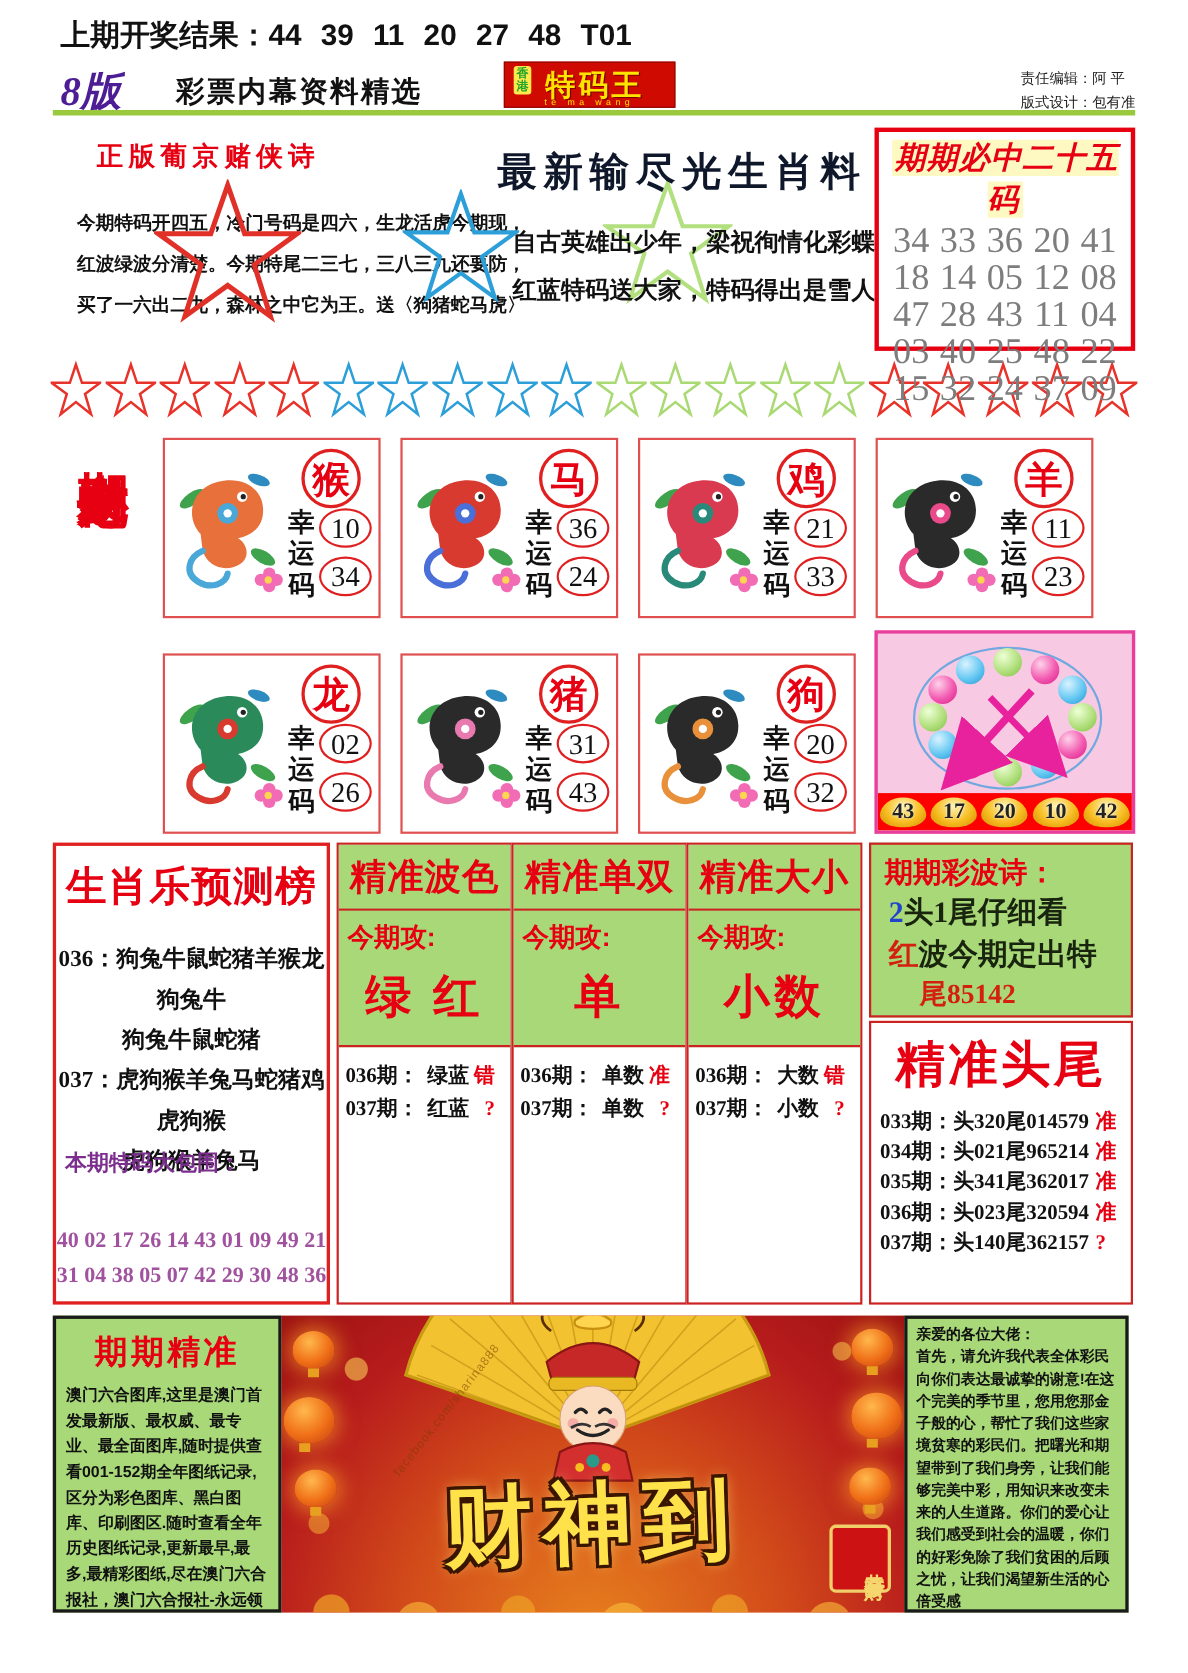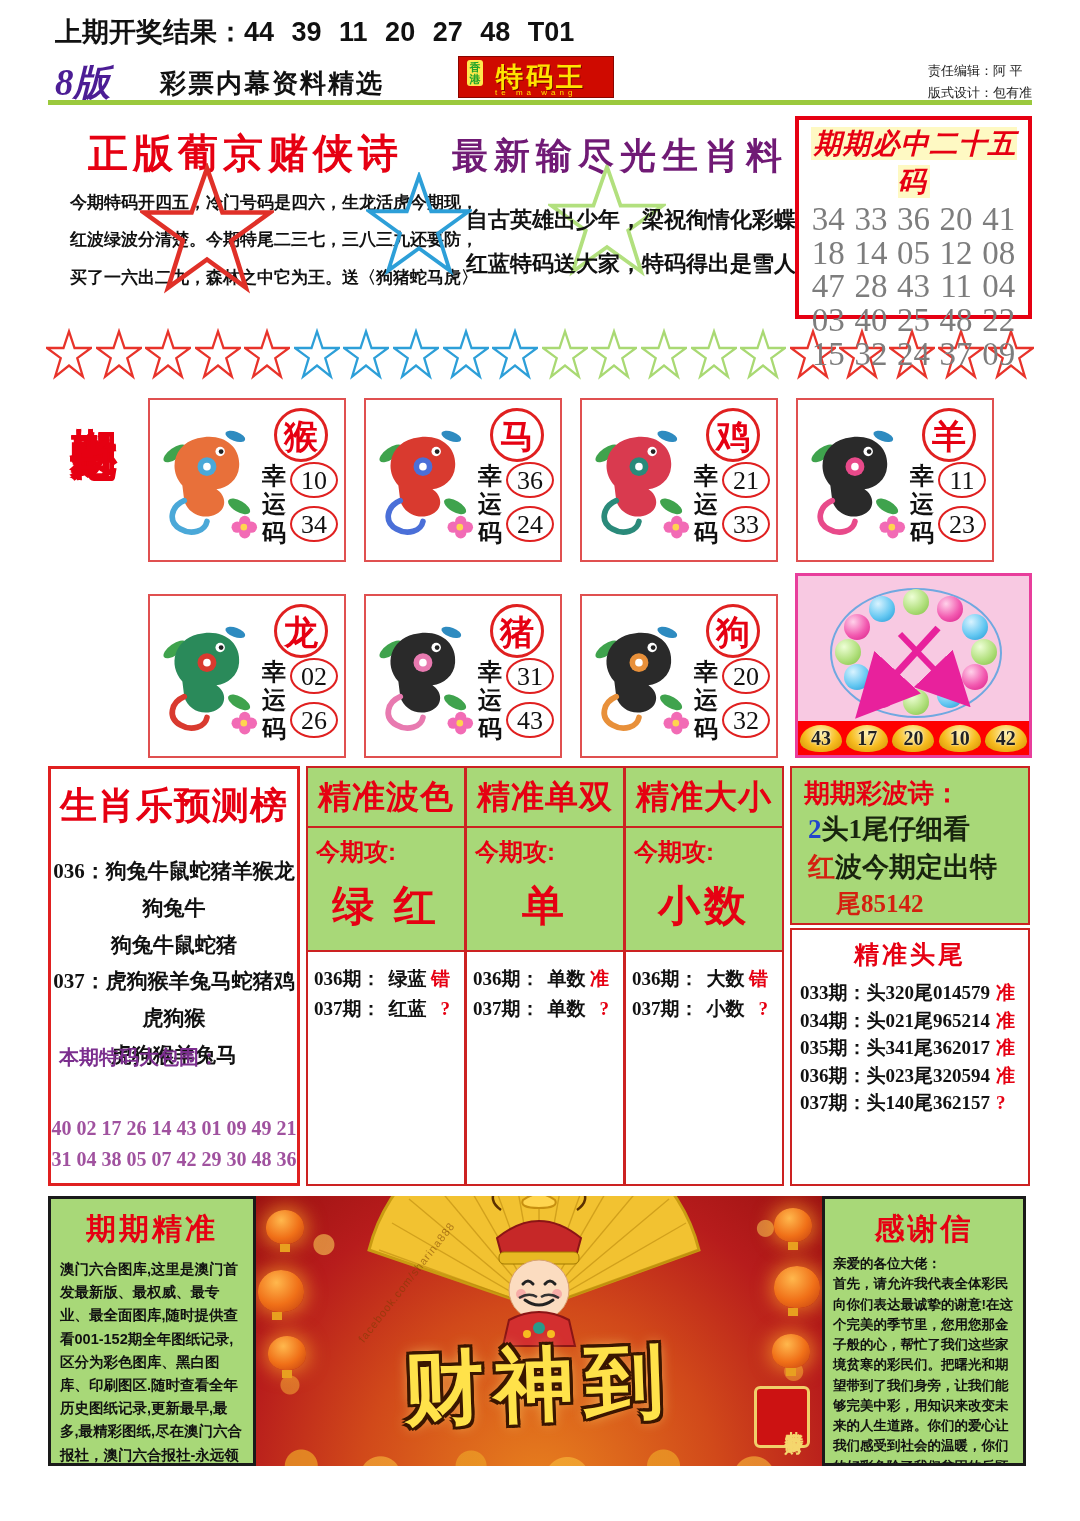--- a/index.html
+++ b/index.html
@@ -11,24 +11,24 @@
   .edition { position:absolute; left:55px; top:58px; font:italic 900 37px "Liberation Serif", serif; color:#4c1d95; }
   .subtitle { position:absolute; left:160px; top:66px; font-size:26px; font-weight:bold; color:#111; letter-spacing:2px; }
   .masthead { position:absolute; left:458px; top:56px; width:156px; height:42px; background:#cf0a00; border:1px solid #8a0500; display:flex; align-items:center; justify-content:center; }
   .masthead .hk { position:absolute; left:8px; top:3px; width:16px; color:#1fa32a; background:#ffe94d; font-size:11px; font-weight:bold; line-height:1.1; text-align:center; border-radius:3px; padding:1px 0; }
   .masthead .mtitle { color:#ffe400; font-size:27px; font-weight:900; letter-spacing:3px; text-shadow:1px 1px 0 #7a0000; margin-left:10px; }
   .masthead .pinyin { position:absolute; left:36px; bottom:0px; color:#ffe400; font-size:8px; letter-spacing:4px; }
   .credits { position:absolute; left:928px; top:60px; font-size:13px; color:#222; line-height:1.7; }
   .green-rule { position:absolute; left:48px; top:100px; width:984px; height:5px; background:#9bc93d; }
 
   
-  .poem-title { position:absolute; left:88px; top:126px; font-size:40px; font-weight:900; color:#e60012; letter-spacing:5px; z-index:2; }
+  .poem-title { position:absolute; left:88px; top:126px; font-size:24px; font-weight:900; color:#e60012; letter-spacing:5px; z-index:2; }
   .poem-lines { position:absolute; left:70px; top:184px; z-index:2; }
   .poem-lines div { font-size:17px; font-weight:bold; color:#111; line-height:2.2; white-space:nowrap; }
-  .sx-title { position:absolute; left:452px; top:132px; font-size:36px; font-weight:900; color:#701a75; letter-spacing:6px; z-index:2; }
+  .sx-title { position:absolute; left:452px; top:132px; font-size:36px; font-weight:900; color:#0f172a; letter-spacing:6px; z-index:2; }
   .sx-lines { position:absolute; left:466px; top:198px; z-index:2; }
   .sx-lines div { font-size:22px; font-weight:bold; color:#111; line-height:2.0; white-space:nowrap; }
   .big-star { position:absolute; z-index:3; }
   .big-star.red   { left:140px; top:163px; z-index:3; }
   .big-star.blue  { left:366px; top:172px; }
   .big-star.green { left:548px; top:162px; z-index:1; }
   .star-svg { display:block; }
 
   .code25 { position:absolute; left:795px; top:116px; width:237px; height:203px; border:4px solid #e60012; background:#fff; z-index:4; }
   .code25-title { text-align:center; margin-top:5px; }
@@ -94,21 +94,21 @@
   .p-hrow .verdict { margin-left:auto; margin-right:6px; color:#e60012; }
 
   .wave-box { position:absolute; left:790px; top:766px; width:240px; height:159px; background:#a8d878; border:2px solid #cc2222; overflow:hidden; }
   .wave-title { color:#e60012; font-size:26px; font-weight:900; margin:8px 16px 0 12px; }
   .wave-line { font-family:"Liberation Serif", serif; font-weight:bold; font-size:27px; color:#18240e; margin-left:16px; line-height:1.4; white-space:nowrap; }
   .wave-line .hl-blue { color:#2244cc; }
   .wave-line .hl-red { color:#d42010; }
   .wave-tail { font-family:"Liberation Serif", serif; font-weight:bold; font-size:25px; color:#d42010; margin-left:44px; }
 
   .ht-box { position:absolute; left:790px; top:928px; width:240px; height:258px; background:#fff; border:2px solid #cc2222; overflow:hidden; }
-  .ht-title { text-align:center; margin-top:8px; font-size:25px; font-weight:900; color:#e60012; letter-spacing:3px; }
+  .ht-title { text-align:center; margin-top:8px; font-size:45px; font-weight:900; color:#e60012; letter-spacing:3px; }
   .ht-rows { margin:8px 0 0 8px; }
   .ht-row { display:flex; font-family:"Liberation Serif", serif; font-weight:bold; font-size:19px; color:#111; line-height:1.45; white-space:nowrap; }
   .ht-row .verdict { color:#e60012; margin-left:6px; }
 
   
   .f-left { position:absolute; left:48px; top:1196px; width:208px; height:270px; background:#a8d878; border:3px solid #1a1a1a; overflow:hidden; }
   .f-title { text-align:center; margin-top:10px; font-size:30px; font-weight:900; color:#e60012; letter-spacing:3px; }
   .f-body { margin:8px 9px 0 9px; font-size:14.5px; font-weight:bold; color:#111; line-height:1.6; }
   .f-right { position:absolute; left:822px; top:1196px; width:204px; height:270px; background:#a8d878; border:3px solid #1a1a1a; overflow:hidden; }
   .f-right .f-body { font-size:13.5px; line-height:1.5; margin:4px 8px 0 8px; }
@@ -819,18 +819,17 @@
     <div class="lantern" style="left:12px; top:140px;"></div>
     <div class="lantern" style="right:10px; left:auto; top:12px;"></div>
     <div class="lantern" style="right:2px; left:auto; top:70px; width:46px; height:42px;"></div>
     <div class="lantern" style="right:12px; left:auto; top:138px;"></div>
     <div class="clouds"></div>
     <div class="caishen-caption">财神到</div>
     <div class="seal">恭喜發財</div>
   </div>
 
   <div class="f-right">
-    <div class="f-title">感谢信</div>
     <div class="f-body" style="margin-bottom:0;">亲爱的各位大佬：</div>
     <div class="f-body" style="margin-top:0;">首先，请允许我代表全体彩民向你们表达最诚挚的谢意!在这个完美的季节里，您用您那金子般的心，帮忙了我们这些家境贫寒的彩民们。把曙光和期望带到了我们身旁，让我们能够完美中彩，用知识来改变未来的人生道路。你们的爱心让我们感受到社会的温暖，你们的好彩免除了我们贫困的后顾之忧，让我们渴望新生活的心倍受感</div>
   </div>
 
 </div>
 
 </body></html>

